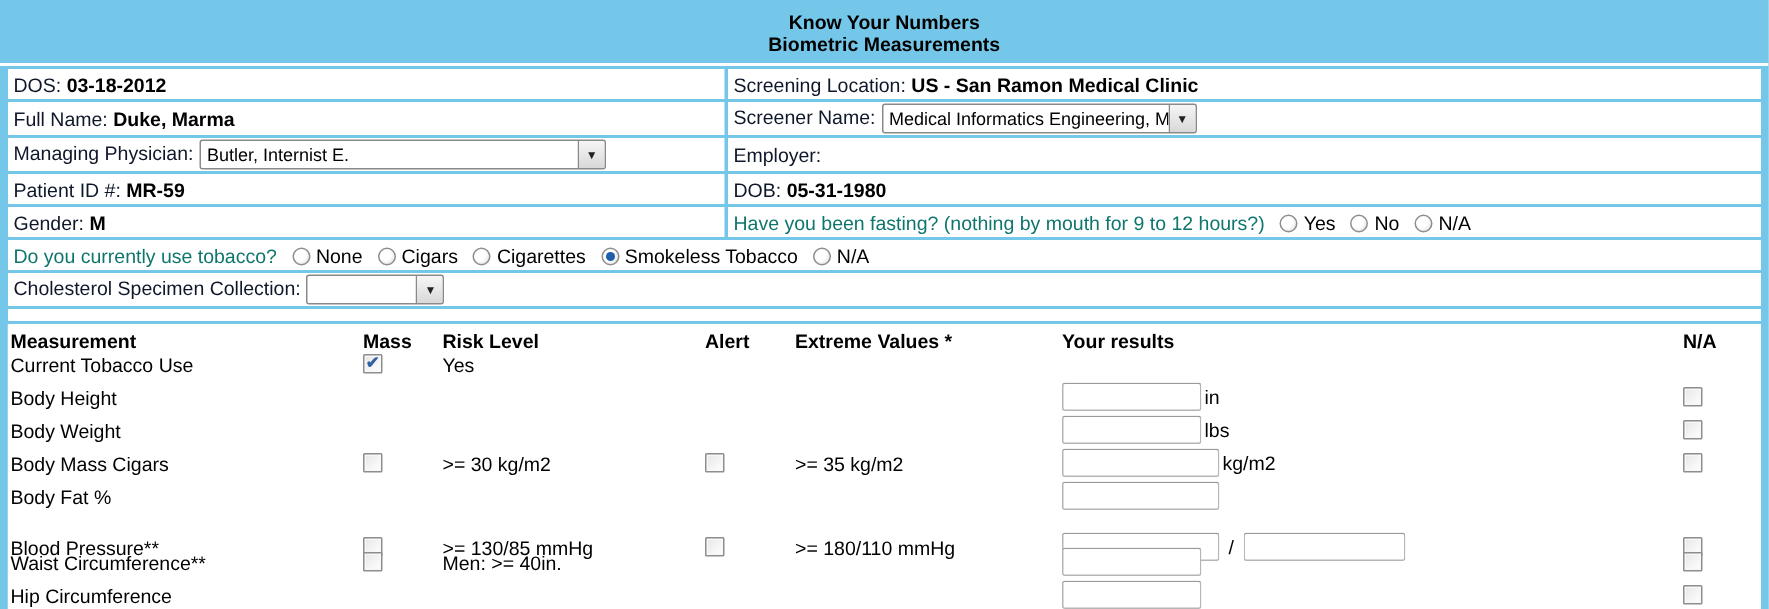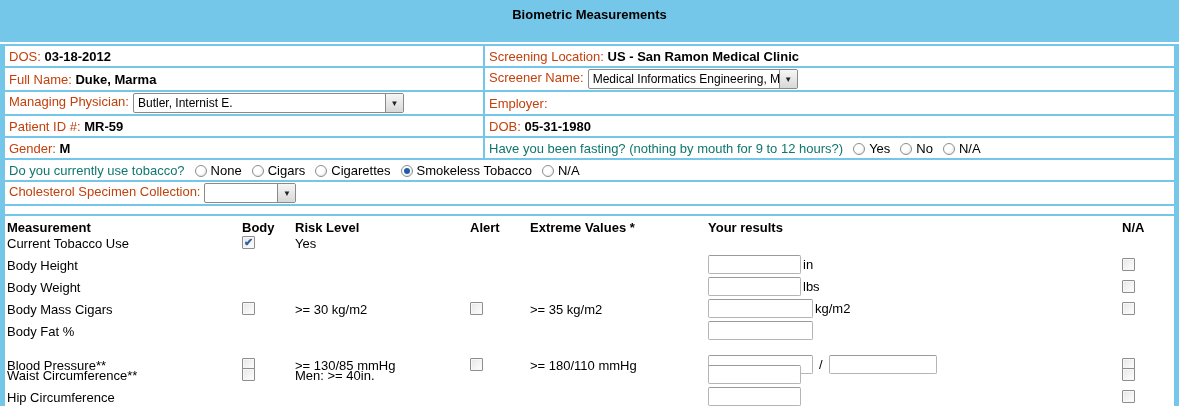--- a/index.html
+++ b/index.html
@@ -24,21 +24,21 @@
   table.info td{
     border:2px solid #75C7EA;
     background:#ffffff;
     padding:1px 4px;
     height:18px;
     white-space:nowrap;
     overflow:hidden;
     vertical-align:middle;
   }
   td.half{width:470px;}
-  .lbl{color:#c2410c;}
+  .lbl{color:#0f172a;}
   .val{font-weight:bold;}
   .red{color:#0f766e;}
   
   .sel{
     display:inline-flex;align-items:center;
     height:20px;background:#fff;
     border:1px solid #8a8a8a;border-radius:2px;
     vertical-align:middle;box-sizing:border-box;
     margin-left:4px;
   }
@@ -106,20 +106,21 @@
   .w-bp2{width:108px;margin-left:6px;}
   .unit{position:static !important;margin-left:2px;vertical-align:middle;}
   .bpsep{position:static !important;margin-left:6px;vertical-align:middle;}
 </style>
 </head>
 <body>
 
 <div class="page">
 
   <div class="title-band">
+    <div>Know Your Numbers</div>
     <div>Biometric Measurements</div>
   </div>
   <div class="white-gap"></div>
 
   <table class="info">
     <tbody>
         <tr>
       <td class="half">
         <span class="lbl">DOS:</span>
         <span class="val">03-18-2012</span>
@@ -186,21 +187,21 @@
       </td>
     </tr>
     <tr>
       <td colspan="2" style="height:8px;padding:0;"></td>
     </tr>
     <tr>
       <td colspan="2" style="padding:0;vertical-align:top;">
         <div class="measure">
           <div class="mhead">
             <span class="c-name">Measurement</span>
-            <span class="c-risk">Body</span>
+            <span class="c-risk">Mass</span>
             <span class="c-level">Risk Level</span>
             <span class="c-alert">Alert</span>
             <span class="c-extreme">Extreme Values *</span>
             <span class="c-results" style="top:0">Your results</span>
             <span class="c-na">N/A</span>
           </div>
           <div id="mrows">
                 <div class="mrow" style="top: 20px;">
                   <span class="c-name">Current Tobacco Use</span>
                   <span class="cb c-placeholder c-risk">✔</span>

